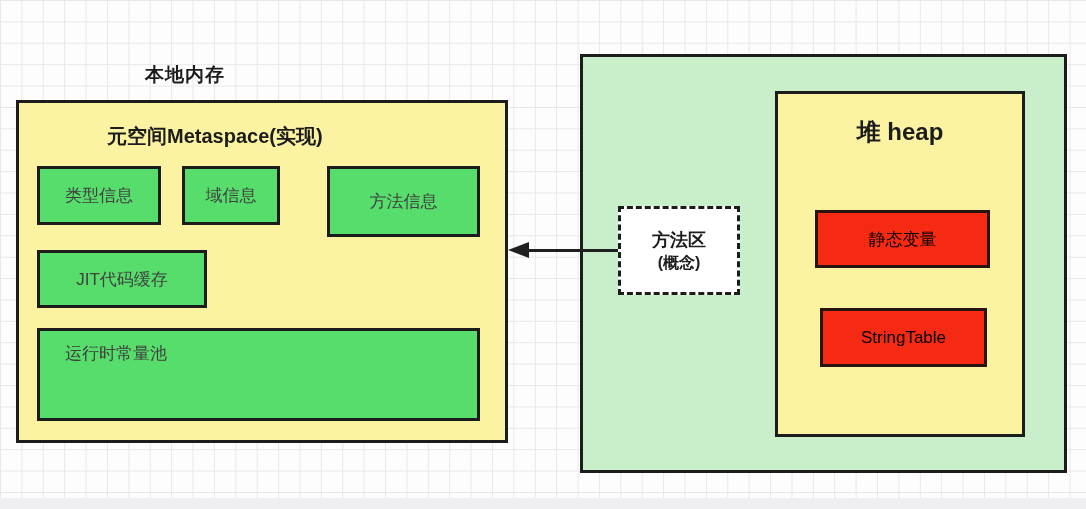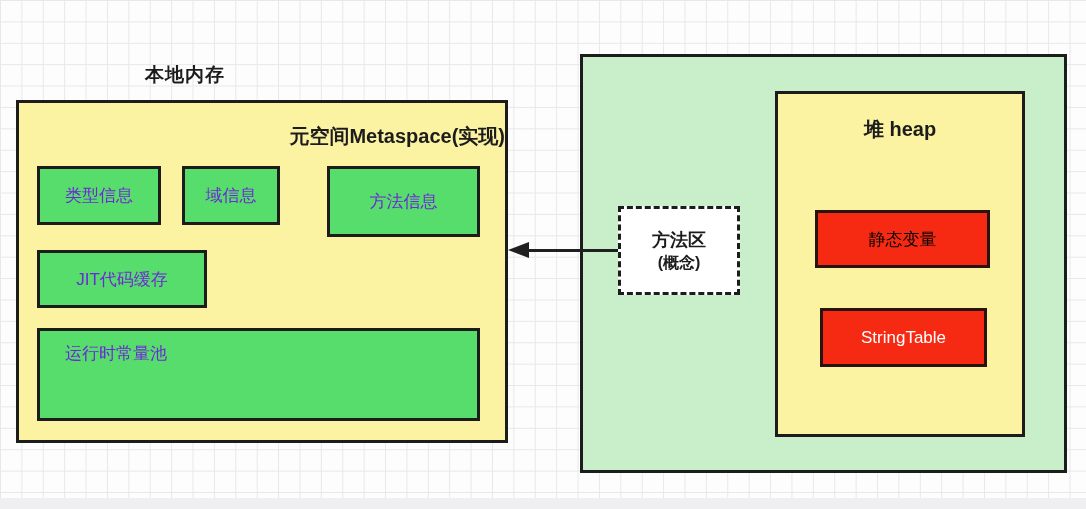--- a/index.html
+++ b/index.html
@@ -23,55 +23,55 @@
     font-size: 19px; font-weight: bold; letter-spacing: 1px;
   }
 
   
   .metaspace {
     left: 16px; top: 100px; width: 492px; height: 343px;
     background: #fbf2a2;
   }
   .metaspace-title {
     position: absolute; left: 88px; right: 0; top: 20px;
-    text-align: right; font-size: 20px; font-weight: bold;
+    text-align: left; font-size: 20px; font-weight: bold;
   }
   .cell {
     position: absolute; border: 3px solid #1c1c1c; background: #57dd6b;
     display: flex; align-items: center; justify-content: center;
-    font-size: 17px; color: #6d28d9;
+    font-size: 17px; color: #404040;
   }
   .cell-type   { left: 18px;  top: 63px;  width: 124px; height: 59px; }
   .cell-field  { left: 163px; top: 63px;  width: 98px; height: 59px; }
   .cell-method { left: 308px; top: 63px;  width: 153px; height: 71px; }
   .cell-jit    { left: 18px;  top: 147px; width: 170px; height: 58px; }
   .cell-pool   { left: 18px;  top: 225px; width: 443px; height: 93px;
                  align-items: flex-start; justify-content: flex-start;
                  padding: 11px 0 0 25px; }
 
   
   .methodzone {
     left: 580px; top: 54px; width: 487px; height: 419px;
     background: #c9efca;
   }
   .heap {
     position: absolute; left: 192px; top: 34px; width: 250px; height: 346px;
     background: #fbf2a2; border: 3px solid #1c1c1c;
   }
   .heap-title {
     position: absolute; left: 0; right: 0; top: 22px;
-    text-align: center; font-size: 20px; font-weight: bold;
+    text-align: center; font-size: 24px; font-weight: bold;
   }
   .redcell {
     position: absolute; border: 3px solid #271310; background: #f62a13;
     display: flex; align-items: center; justify-content: center;
     font-size: 17px;
   }
   .redcell-static { left: 37px; top: 116px; width: 175px; height: 58px; color: #000000; }
-  .redcell-string { left: 42px; top: 214px; width: 167px; height: 59px; color: #ffffff; }
+  .redcell-string { left: 42px; top: 214px; width: 167px; height: 59px; color: #000000; }
 
   .method-area {
     position: absolute; left: 35px; top: 149px; width: 122px; height: 89px;
     background: #ffffff; border: 3px dashed #1c1c1c;
     display: flex; flex-direction: column; align-items: center; justify-content: center;
     line-height: 1.35; text-align: left;
   }
   .method-area .l1 { font-size: 18px; font-weight: bold; }
   .method-area .l2 { font-size: 16px; font-weight: bold; }
 

